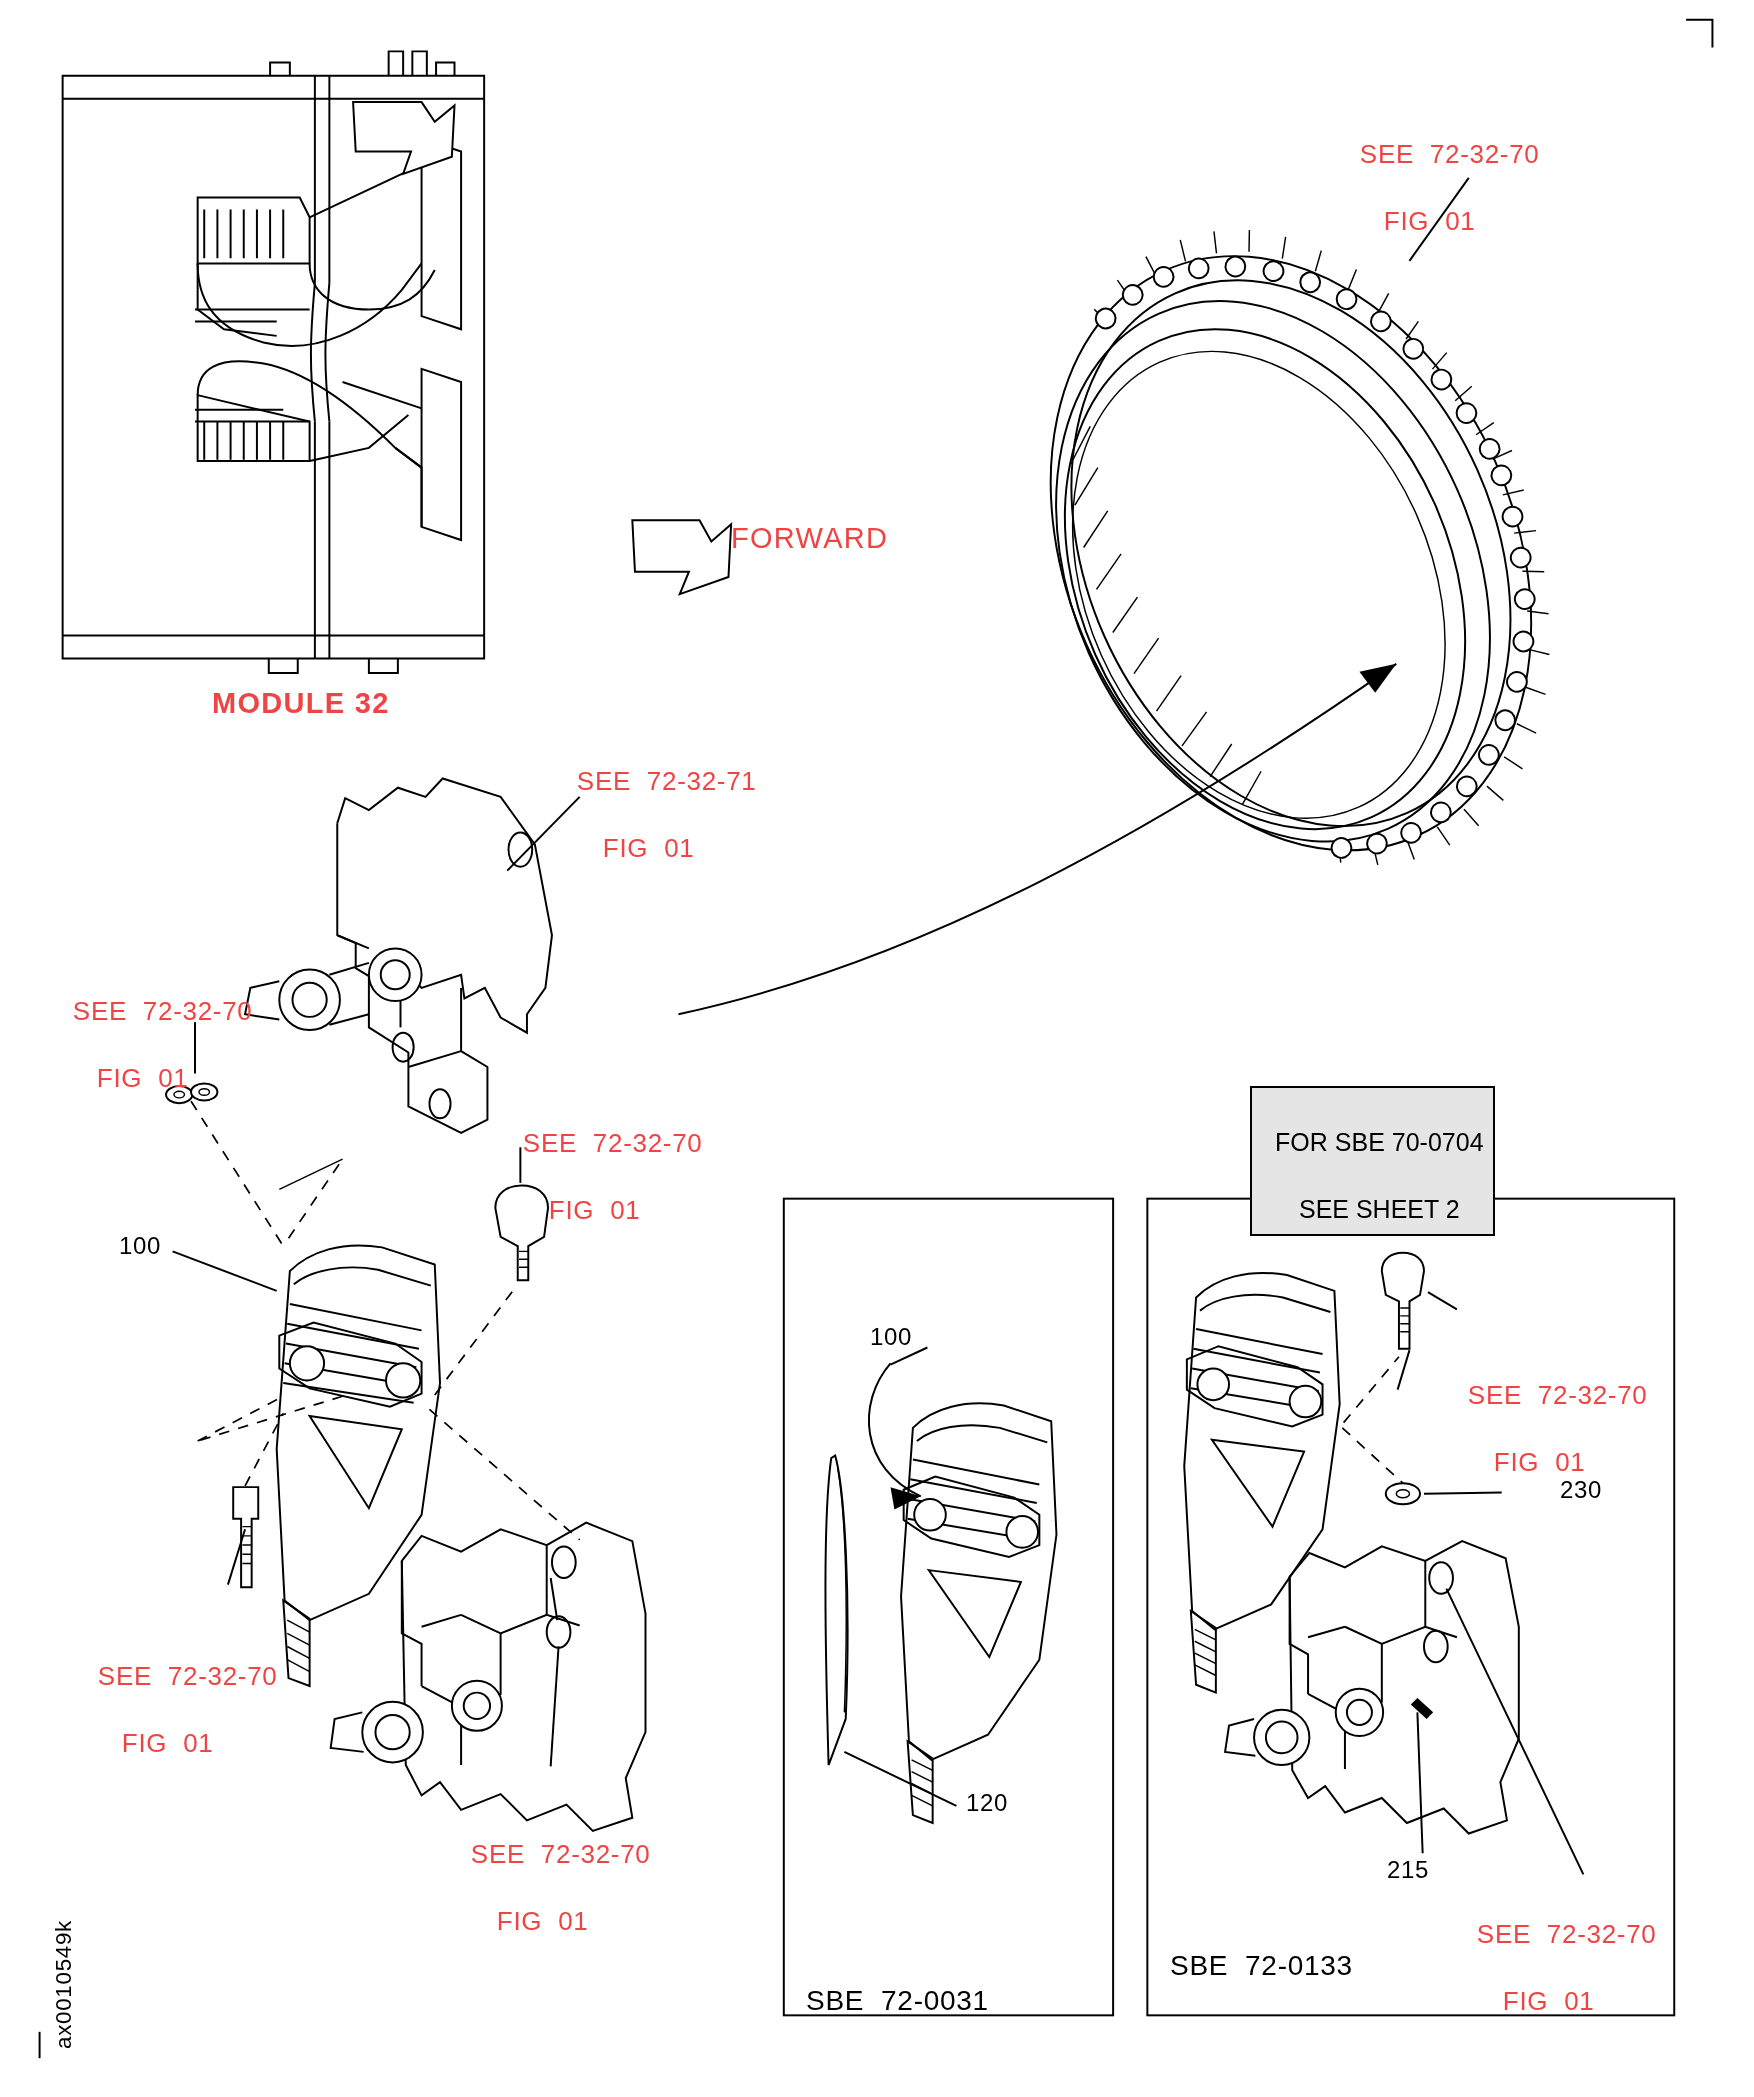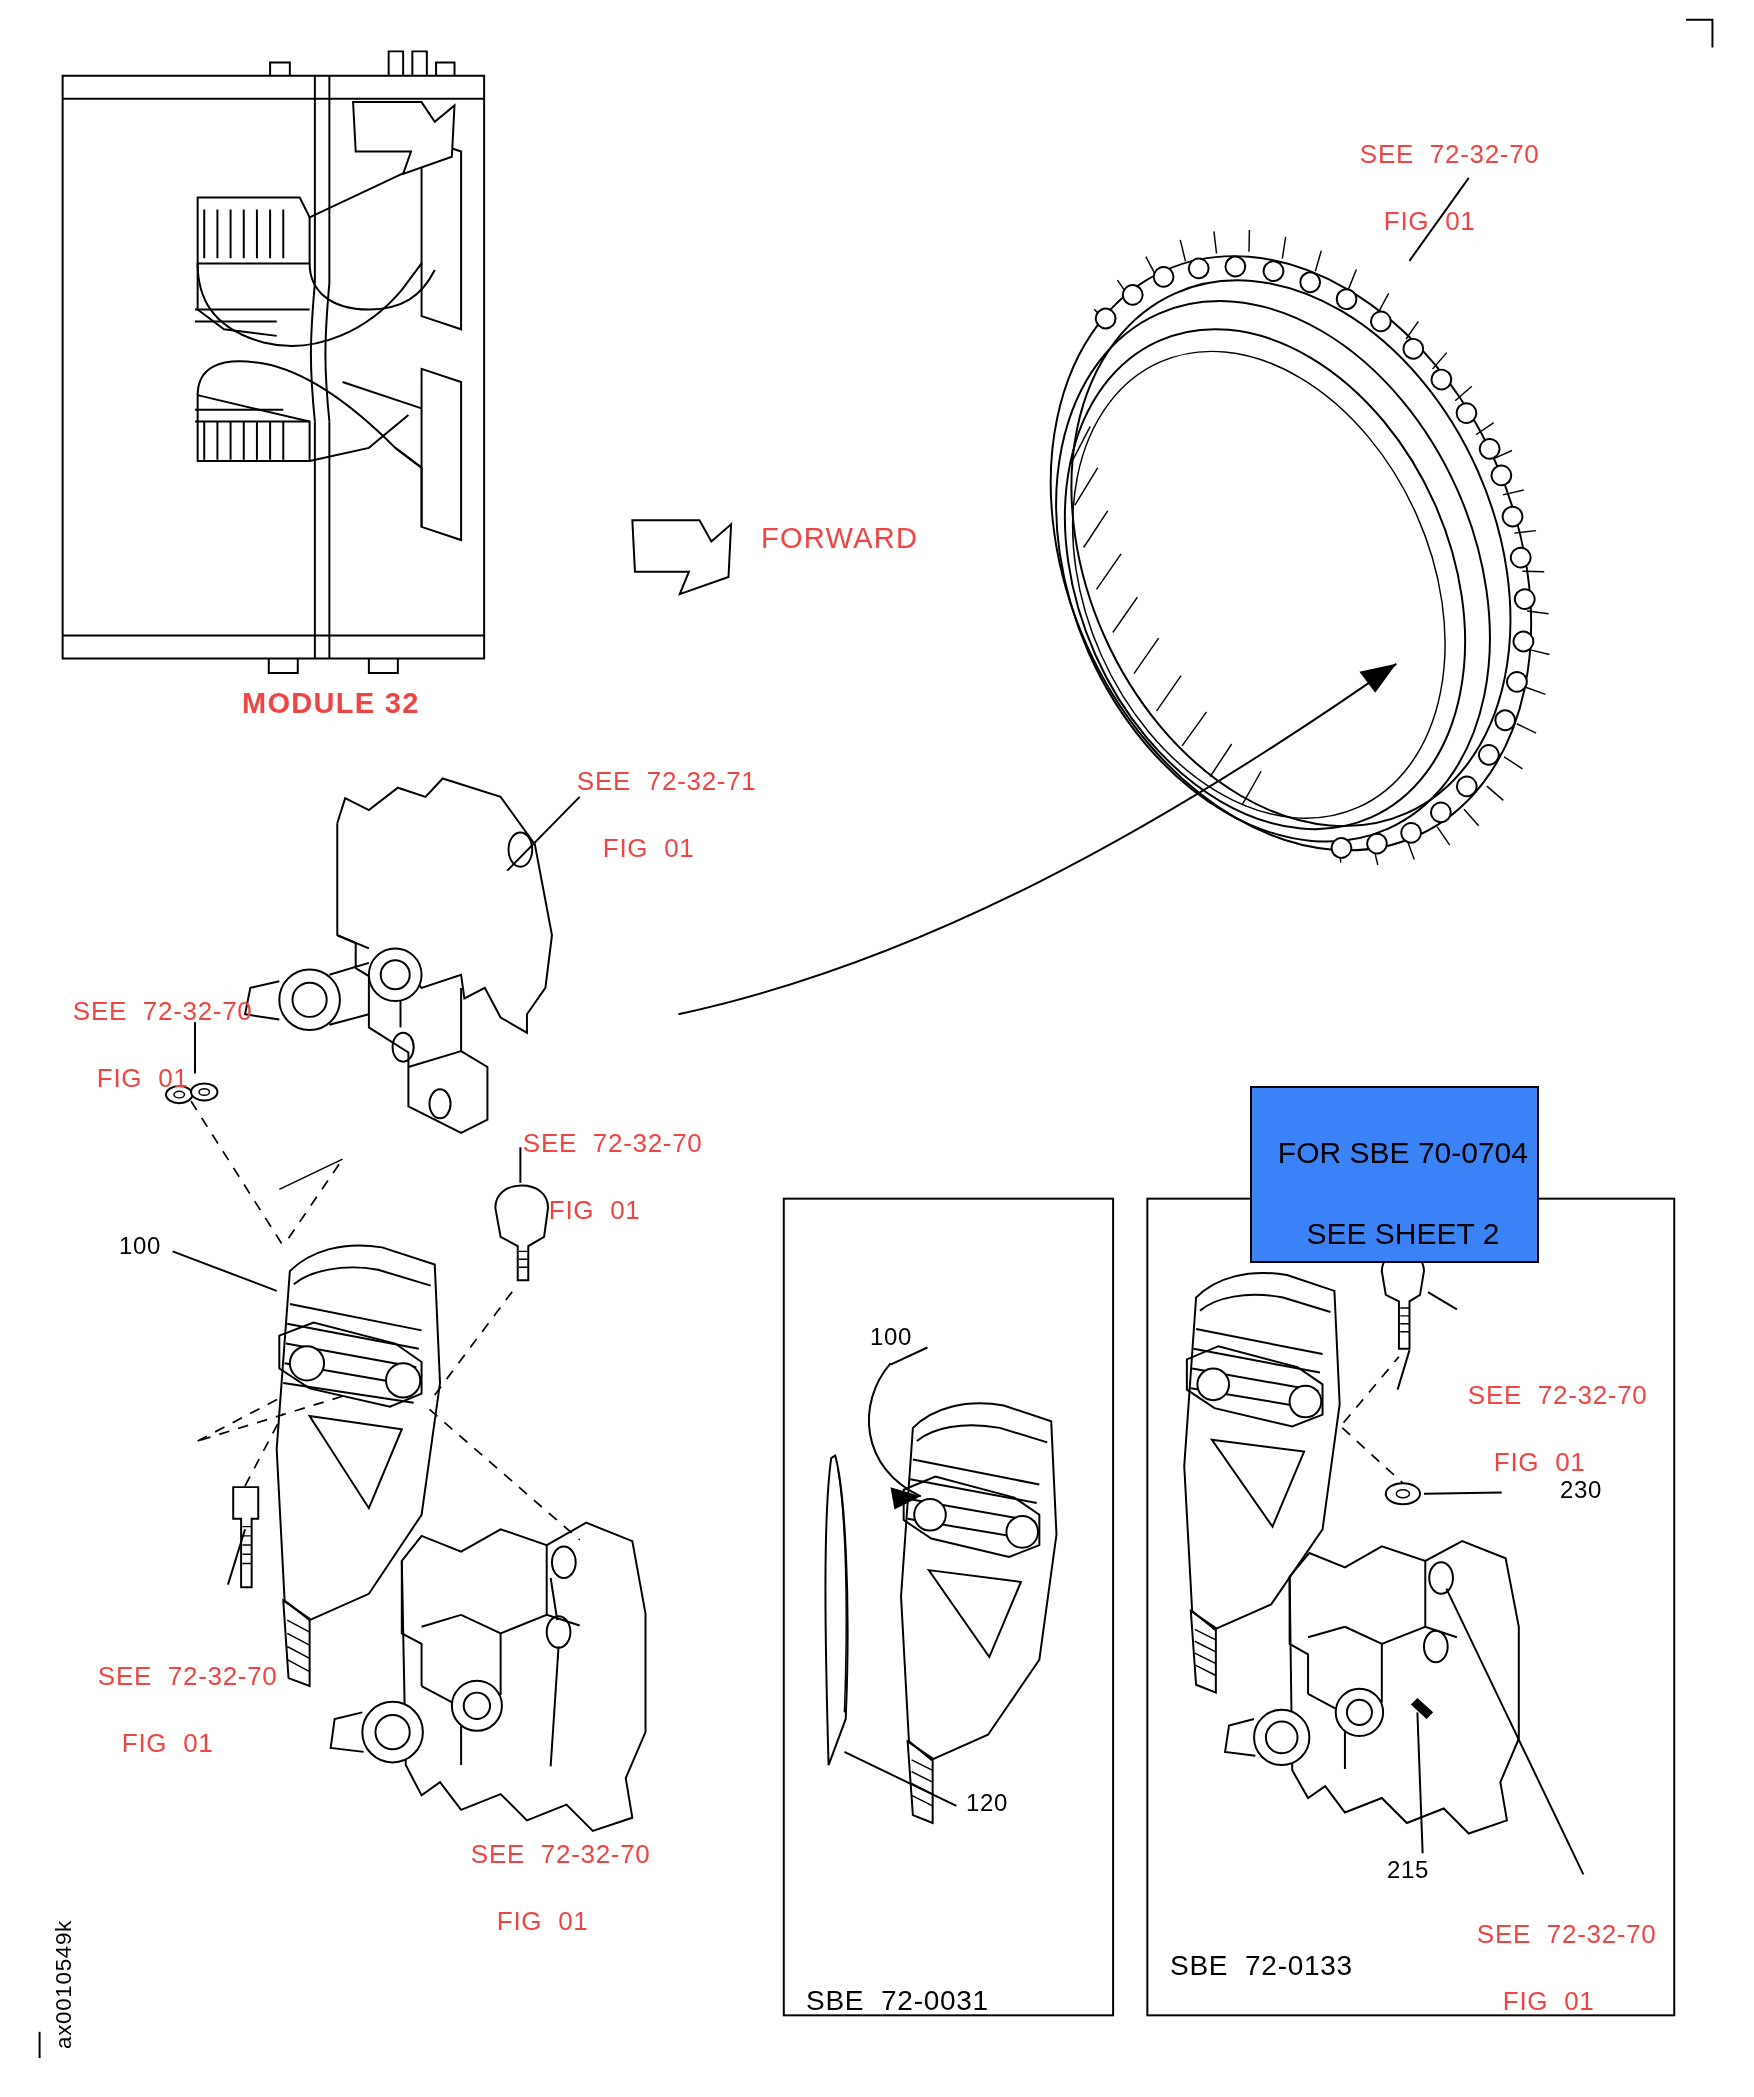--- a/index.html
+++ b/index.html
@@ -26,37 +26,36 @@
     font-family: "Liberation Sans", sans-serif;
     font-size: 26px;
     letter-spacing: 0.7px;
     white-space: pre;
     line-height: 1.28;
     color: #ef4444;
   }
   .lbl.big {
     font-size: 29px;
     letter-spacing: 1.3px;
-    padding-left: 30px;
   }
   .num {
     position: absolute;
     font-size: 24px;
     font-family: "Liberation Sans", sans-serif;
     letter-spacing: 0.7px;
   }
   .boxlabel {
     position: absolute;
     border: 2px solid #000;
     padding: 4px 9.2px 6.6px 9.2px;
-    font-size: 30px;
+    font-size: 25px;
     line-height: 1.35;
     text-align: center;
     white-space: pre;
-    background: #3b82f6;
+    background: #e5e5e5;
   }
   .panel-caption {
     position: absolute;
     font-size: 28px;
     letter-spacing: 0.7px;
     white-space: pre;
   }
   .vert-id {
     position: absolute;
     font-size: 22.4px;

